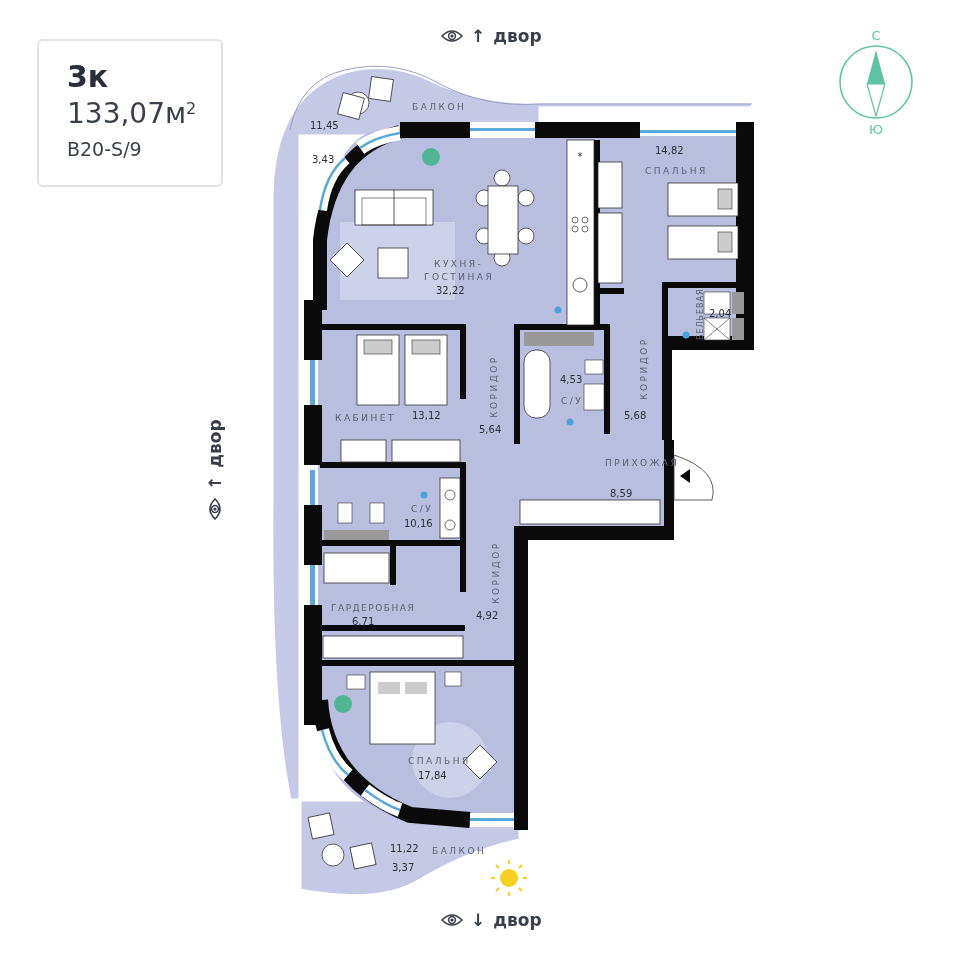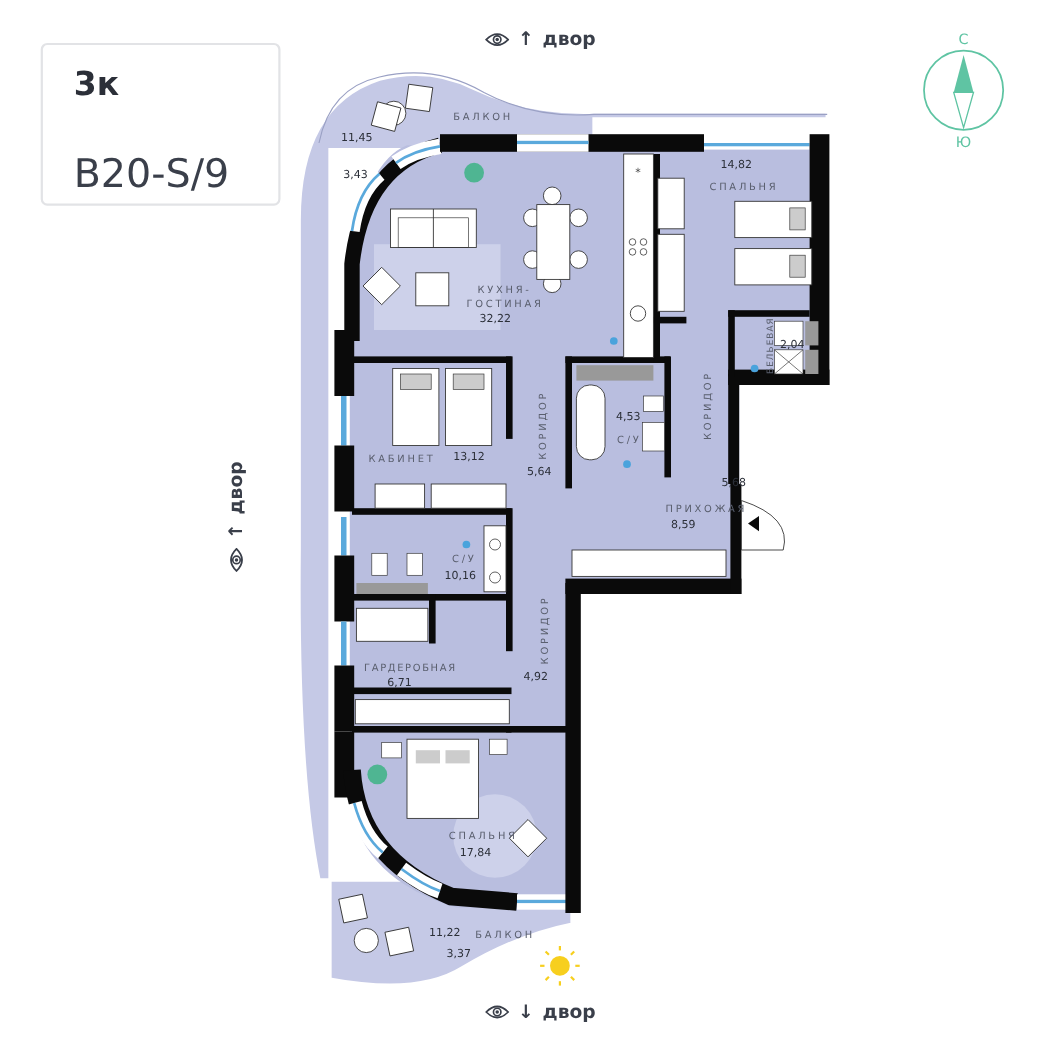--- a/index.html
+++ b/index.html
@@ -1,37 +1,38 @@
 <!DOCTYPE html>
 <html><head>
 <meta charset="utf-8">
 <style>
   html,body{margin:0;padding:0;background:#fff;}
   body{width:960px;height:960px;position:relative;overflow:hidden;font-family:"DejaVu Sans","Liberation Sans",sans-serif;color:#2b2f38;}
-  .card{position:absolute;left:37px;top:39px;width:218px;height:148px;border:2px solid #e2e3e6;border-radius:6px;box-sizing:border-box;background:#fff;}
+  .card{position:absolute;left:37px;top:39px;width:186px;height:148px;border:2px solid #e2e3e6;border-radius:6px;box-sizing:border-box;background:#fff;}
   .card .rooms{position:absolute;left:28px;top:18px;font-size:30px;font-weight:bold;color:#2b2f38;}
   .card .area{position:absolute;left:28px;top:56px;font-size:28px;color:#3a3f4a;}
   .card .area sup{font-size:16px;vertical-align:top;position:relative;top:2px;}
-  .card .code{position:absolute;left:28px;top:97px;font-size:36px;color:#3a3f4a;}
+  .card .code{position:absolute;left:28px;top:97px;font-size:19px;color:#3a3f4a;}
   .view{position:absolute;display:flex;align-items:center;gap:8px;font-size:17px;font-weight:bold;color:#3a3f4a;}
   .view.top{left:441px;top:26px;}
   .view.bottom{left:441px;top:910px;}
   .view.left{left:205px;top:520px;transform:rotate(-90deg);transform-origin:0 0;}
   .compass{position:absolute;left:836px;top:26px;width:80px;height:112px;}
   .plan{position:absolute;left:0;top:0;width:960px;height:960px;}
   .lbl{position:absolute;font-size:9px;letter-spacing:2.5px;color:#5a5f6e;white-space:nowrap;}
   .num{position:absolute;font-size:10px;color:#2b2f38;white-space:nowrap;text-align:center;}
   .vert{transform:rotate(-90deg);transform-origin:left top;}
   .watermark{position:absolute;left:640px;top:780px;font-size:52px;font-weight:bold;color:rgba(255,255,255,0.55);letter-spacing:4px;}
 </style>
 </head>
 <body>
 
 <div class="card">
   <div class="rooms">3к</div>
+  <div class="area"><span>133,07м</span><sup>2</sup></div>
   <div class="code">B20-S/9</div>
 </div>
 
 <div class="view top">
   <svg width="22" height="14" viewBox="0 0 22 14">
       <path d="M1 7 Q11 -3 21 7 Q11 17 1 7Z" fill="none" stroke="#3a3f4a" stroke-width="1.6"></path>
       <circle cx="11" cy="7" r="3.4" fill="none" stroke="#3a3f4a" stroke-width="1.5"></circle>
       <circle cx="11" cy="7" r="1.6" fill="#3a3f4a"></circle>
     </svg>
   <span>↑</span>
@@ -257,34 +258,34 @@
 <div class="lbl" style="left:335px;top:413px;">КАБИНЕТ</div>
 <div class="num" style="left:396px;top:410px;margin-left:16px;">13,12</div>
 
 <div class="lbl vert" style="left:489px;top:418px;">КОРИДОР</div>
 <div class="num" style="left:479px;top:424px;">5,64</div>
 
 <div class="num" style="left:560px;top:374px;">4,53</div>
 <div class="lbl" style="left:561px;top:396px;">С/У</div>
 
 <div class="lbl vert" style="left:639px;top:400px;">КОРИДОР</div>
-<div class="num" style="left:656px;top:410px;margin-top:24px;">5,68</div>
+<div class="num" style="left:624px;top:410px;">5,68</div>
 
 <div class="lbl" style="left:592px;top:458px;padding-left:13px;">ПРИХОЖАЯ</div>
-<div class="num" style="left:610px;top:472px;">8,59</div>
+<div class="num" style="left:610px;top:488px;">8,59</div>
 
 <div class="lbl" style="left:411px;top:504px;">С/У</div>
 <div class="num" style="left:404px;top:518px;">10,16</div>
 
 <div class="lbl" style="left:331px;top:603px;letter-spacing:1.5px;text-align:center;">ГАРДЕРОБНАЯ</div>
 <div class="num" style="left:352px;top:616px;">6,71</div>
 
 <div class="lbl vert" style="left:491px;top:604px;">КОРИДОР</div>
 <div class="num" style="left:476px;top:610px;">4,92</div>
 
 <div class="lbl" style="left:408px;top:756px;">СПАЛЬНЯ</div>
 <div class="num" style="left:418px;top:770px;">17,84</div>
 
 <div class="num" style="left:390px;top:843px;">11,22</div>
 <div class="lbl" style="left:432px;top:846px;">БАЛКОН</div>
-<div class="num" style="left:392px;top:862px;margin-left:14px;">3,37</div>
+<div class="num" style="left:392px;top:862px;">3,37</div>
 
 <div class="watermark">циан</div>
 
 </body></html>

